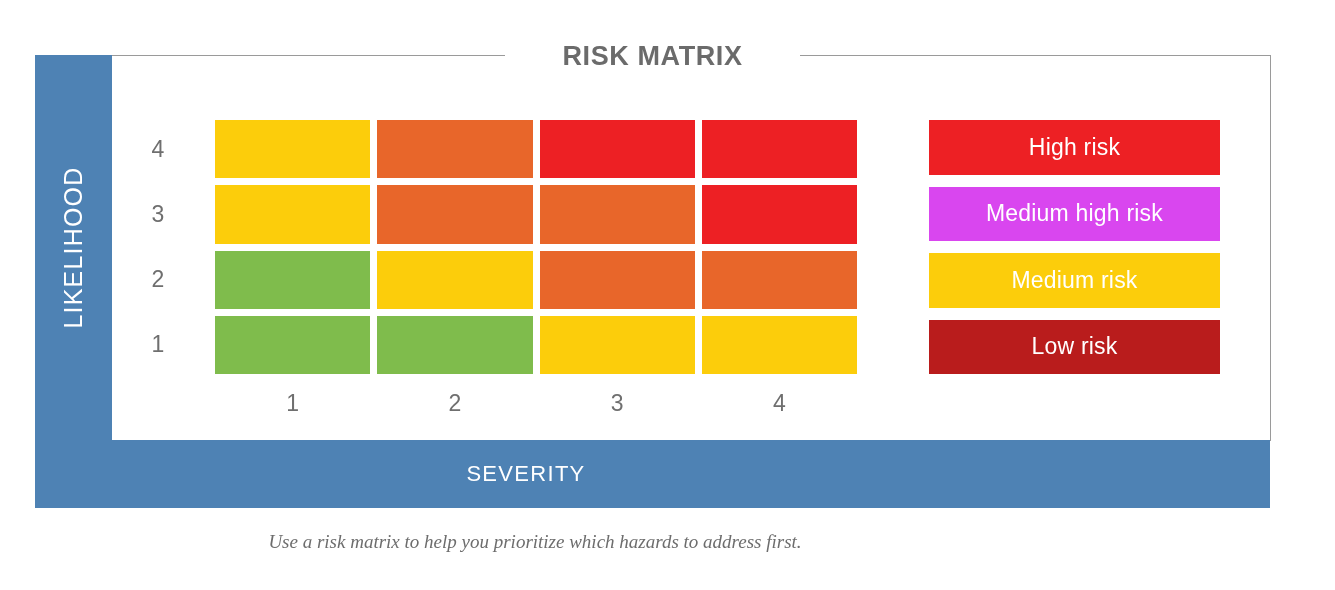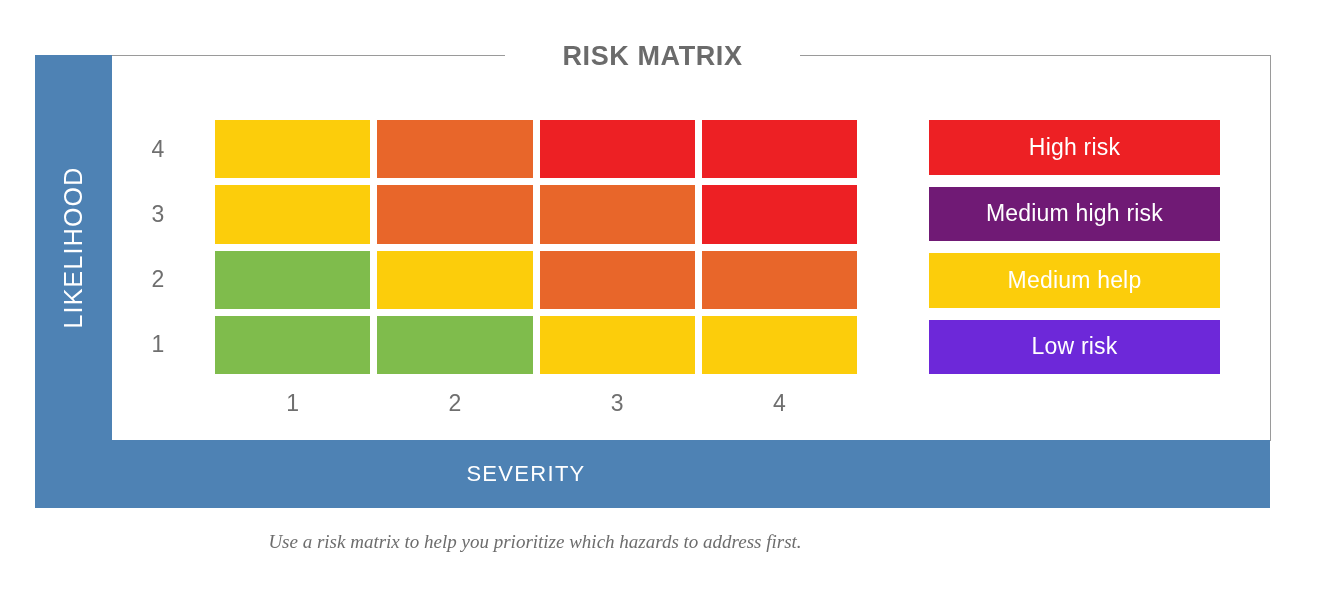--- a/index.html
+++ b/index.html
@@ -246,26 +246,26 @@
     <div class="x-tick">1</div>
     <div class="x-tick">2</div>
     <div class="x-tick">3</div>
     <div class="x-tick">4</div>
   </div>
 
   <div class="legend" id="legend">
       <div class="legend-item" style="background: rgb(237, 32, 36);">
         <span>High risk</span>
       </div>
-      <div class="legend-item" style="background: #701a75;">
+      <div class="legend-item" style="background: #d946ef;">
         <span>Medium high risk</span>
       </div>
       <div class="legend-item" style="background: rgb(252, 205, 11);">
-        <span>Medium help</span>
-      </div>
-      <div class="legend-item" style="background: #6d28d9;">
+        <span>Medium risk</span>
+      </div>
+      <div class="legend-item" style="background: #b91c1c;">
         <span>Low risk</span>
       </div>
     </div>
 
   <div class="caption">Use a risk matrix to help you prioritize which hazards to address first.</div>
 
 </div>
 
 </body></html>

